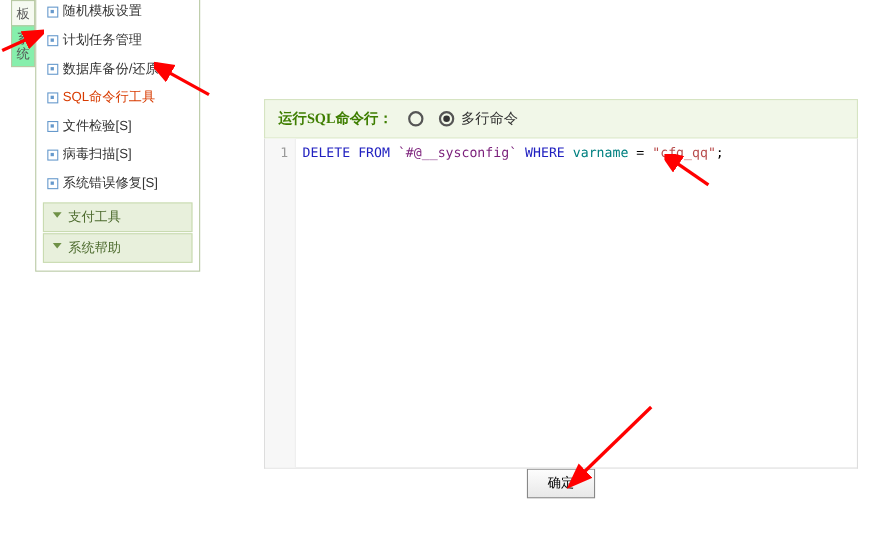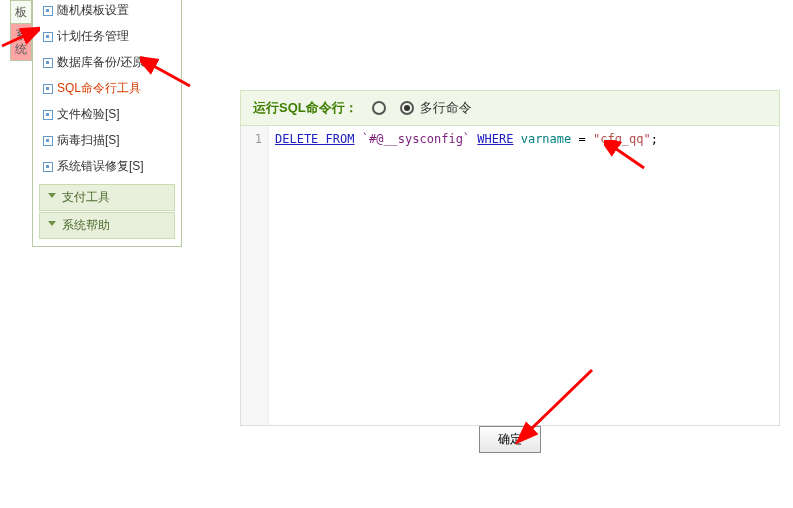--- a/index.html
+++ b/index.html
@@ -1,43 +1,43 @@
 <!DOCTYPE html>
 <html><head>
 <meta charset="utf-8">
 <style>
 * { box-sizing: border-box; margin: 0; padding: 0; }
 body { font-family: "Microsoft YaHei", Arial, sans-serif; font-size: 12px; background: #fff; width: 793px; height: 508px; position: relative; overflow: hidden; }
 
 .sidebar-tabs { position: absolute; left: 10px; top: 0; display: flex; flex-direction: column; }
 .tab-item { width: 22px; padding: 4px 2px; border: 1px solid #B8C9A4; background: #F6FAF1; text-align: center; font-size: 12px; color: #555; line-height: 14px; margin-bottom: -1px; }
-.tab-item.active { background: #fca5a5; }
+.tab-item.active { background: #86efac; }
 
 .sidebar { position: absolute; left: 32px; top: -8px; width: 150px; border: 1px solid #B8C9A4; background: #fff; padding-bottom: 6px; }
 .menu-list { list-style: none; padding: 4px 0; }
 .menu-item { padding: 5px 8px 5px 24px; position: relative; color: #333; cursor: pointer; font-size: 12px; line-height: 16px; }
 .menu-item.active { color: #D83B01; }
 .menu-item::before { content: ""; position: absolute; left: 10px; top: 9px; width: 8px; height: 8px; border: 1px solid #6699cc; background: #fff; }
 .menu-item::after { content: ""; position: absolute; left: 13px; top: 12px; width: 3px; height: 3px; background: #6699cc; }
 
 .section-header { margin: 1px 6px; padding: 4px 8px 4px 22px; background: #E8F0DC; border: 1px solid #C9DBB1; color: #4D6B2E; position: relative; cursor: pointer; }
 .section-header .arrow { position: absolute; left: 8px; top: 8px; width: 0; height: 0; border-left: 4px solid transparent; border-right: 4px solid transparent; border-top: 5px solid #6F9147; }
 
 .main { position: absolute; left: 240px; top: 90px; width: 540px; }
 .header-bar { background: #F1F7E8; border: 1px solid #D6E4C2; padding: 8px 12px; display: flex; align-items: center; gap: 14px; }
-.header-title { color: #3E7E00; font-weight: bold; font-size: 13px; }
+.header-title { color: #3E7E00; font-weight: bold; font-size: 13px; font-family: Liberation Serif, serif; }
 .radio-group { display: flex; align-items: center; gap: 6px; font-size: 13px; color: #333; }
 .radio-circle { width: 14px; height: 14px; border: 2px solid #555; border-radius: 50%; display: inline-flex; align-items: center; justify-content: center; }
 .radio-circle.checked::after { content: ""; width: 6px; height: 6px; background: #333; border-radius: 50%; }
 
 .code-area { border: 1px solid #ddd; border-top: none; height: 300px; position: relative; background: #fff; display: flex; }
 .gutter { width: 28px; background: #F7F7F7; text-align: right; padding: 4px 6px 0 0; border-right: 1px solid #eee; }
 .line-num { color: #999; font-family: Consolas, monospace; font-size: 12px; line-height: 18px; }
 .code-body { padding: 4px 6px; font-family: Consolas, monospace; font-size: 12px; line-height: 18px; flex: 1; white-space: pre; }
-.k-del { color: #2020C0; text-decoration: underline; } 
+.k-del { color: #2020C0; } 
 .k-tbl { color: #7A1E7A; }
 .k-str { color: #B84B4B; }
 .k-id  { color: #008080; }
 
 .btn-row { text-align: center; }
 .ok-btn { padding: 4px 18px; border: 1px solid #888; background: linear-gradient(#fdfdfd,#e8e8e8); cursor: pointer; font-size: 12px; font-family: inherit; }
 
 
 .arrow-ann { position: absolute; pointer-events: none; }
 </style>

